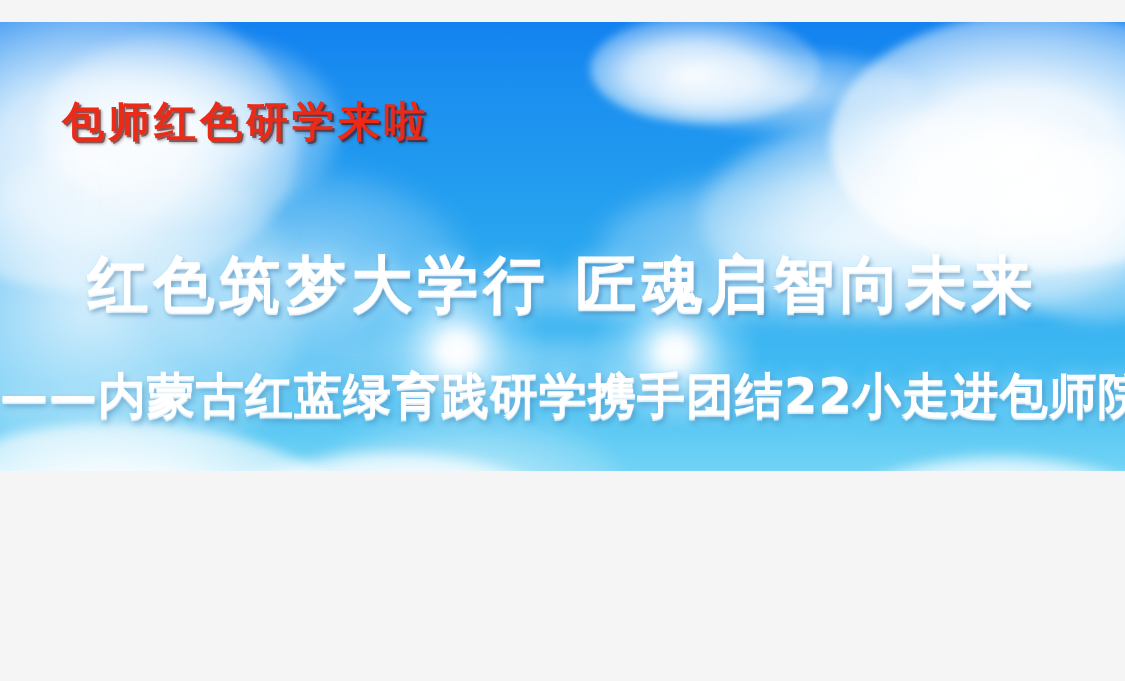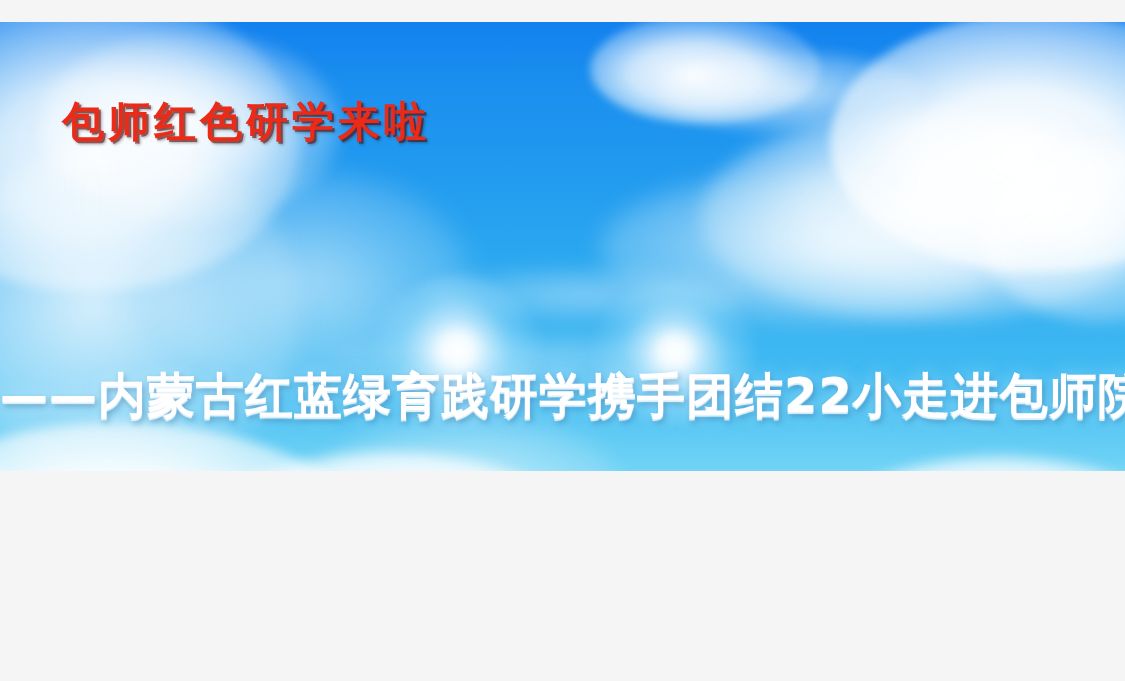--- a/index.html
+++ b/index.html
@@ -370,19 +370,20 @@
     <div class="cloud" id="cl-b4"></div>
     <div class="cloud" id="cl-b5"></div>
 
     <div class="glow" id="glow-left"></div>
     <div class="glow" id="glow-right"></div>
   </div>
 
   <div id="text-layer">
     <div class="cn" id="headline-red">包师红色研学来啦</div>
 
+    <div class="cn" id="main-title">红色筑梦大学行 匠魂启智向未来</div>
 
     <div class="cn" id="subtitle">——内蒙古红蓝绿育践研学携手团结22小走进包师院</div>
   </div>
 
   <div class="bar bottom"></div>
 
 </div>
 
 </body></html>

